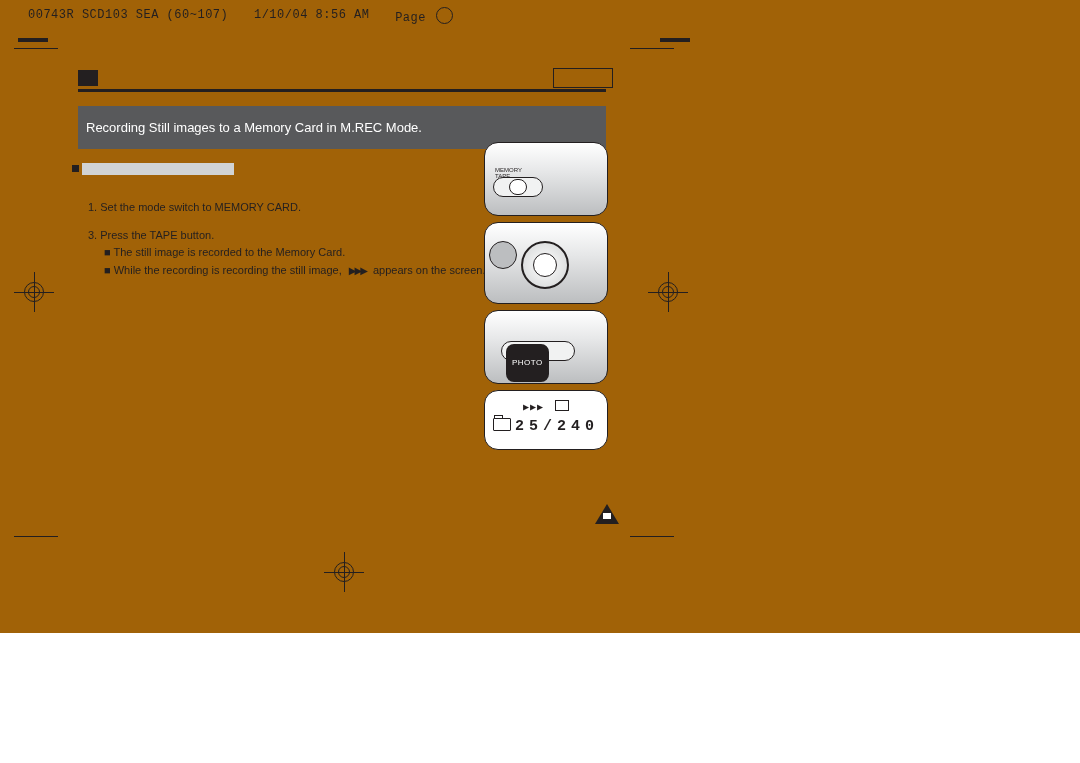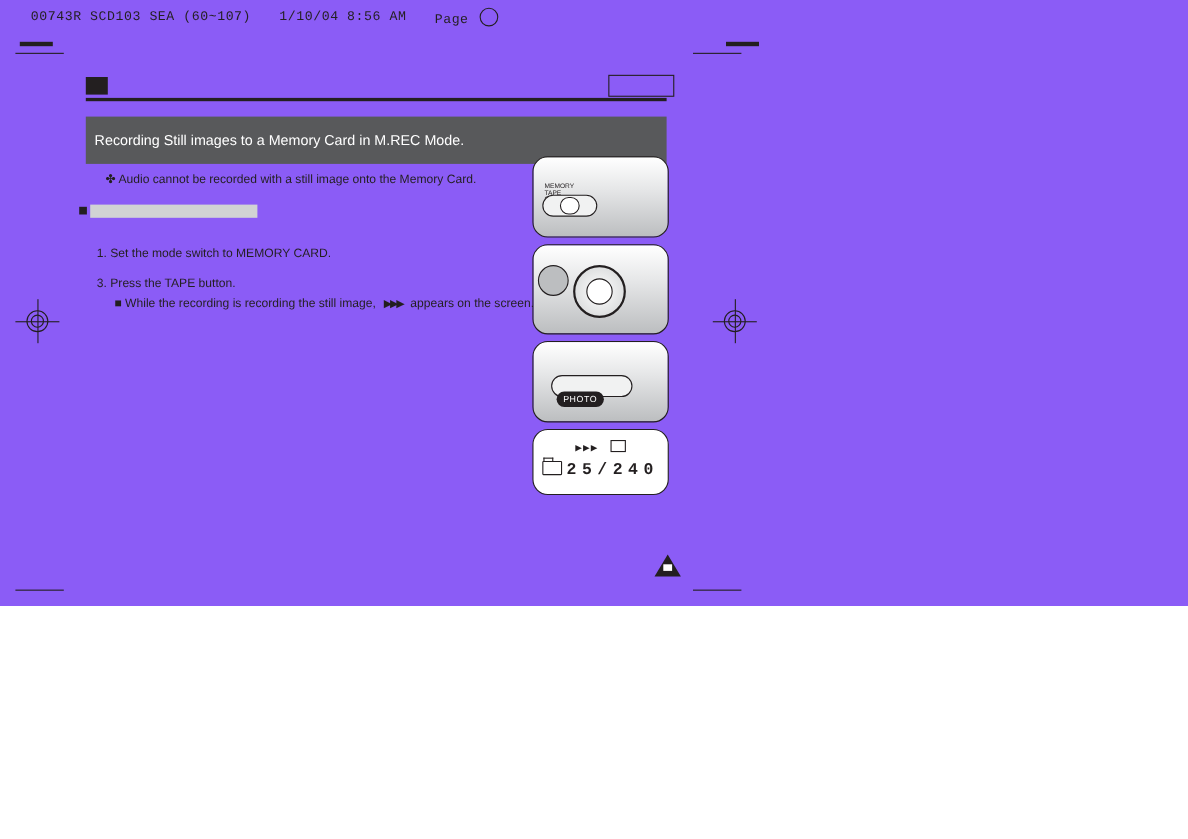--- a/index.html
+++ b/index.html
@@ -1,16 +1,16 @@
 <!DOCTYPE html>
 <html><head>
 <meta charset="utf-8">
 <style>
   html,body { margin:0; padding:0; background:#fff; font-family: Arial, Helvetica, sans-serif; }
-  .page { position:relative; width:1080px; height:551px; background:#8b5cf6; color:#231f20; }
+  .page { position:relative; width:1080px; height:633px; background:#a16207; color:#231f20; }
   .imposition-header { position:absolute; top:4px; left:28px; font-family: "Courier New", monospace; font-size:12px; letter-spacing:0.5px; color:#231f20; }
   .imposition-header .seg { margin-right:18px; }
   .page-mark { display:inline-block; vertical-align:middle; }
   .page-mark .circ { width:15px; height:15px; border:1px solid #231f20; border-radius:50%; display:inline-block; position:relative; top:3px; margin-left:2px; }
   .crop-line-h { position:absolute; height:1px; background:#231f20; }
   .reg-mark { position:absolute; width:40px; height:40px; }
   .reg-mark:before, .reg-mark:after { content:""; position:absolute; background:#231f20; }
   .reg-mark:before { left:0; right:0; top:50%; height:1px; }
   .reg-mark:after  { top:0; bottom:0; left:50%; width:1px; }
   .reg-mark .c1 { position:absolute; left:50%; top:50%; width:18px; height:18px; border:1px solid #231f20; border-radius:50%; transform:translate(-50%,-50%); }
@@ -39,21 +39,21 @@
   .fig3 { height:72px; }
   .fig4 { height:58px; background:#fff; }
   .switch-label { position:absolute; left:10px; top:24px; font-size:6px; font-family:Arial; line-height:1; }
   .switch-label span { display:block; }
   .switch-body { position:absolute; left:8px; top:34px; width:48px; height:18px; border:1px solid #231f20; border-radius:10px; background:#f1f2f2; }
   .switch-knob { position:absolute; left:24px; top:36px; width:16px; height:14px; border:1px solid #231f20; border-radius:8px; background:#fff; }
   .dial { position:absolute; left:36px; top:18px; width:44px; height:44px; border:2px solid #231f20; border-radius:50%; background:radial-gradient(circle,#fff 0%, #d1d3d4 100%); }
   .dial:after { content:""; position:absolute; left:50%; top:50%; width:22px; height:22px; border:1px solid #231f20; border-radius:50%; transform:translate(-50%,-50%); background:#fff; }
   .lens-bump { position:absolute; left:4px; top:18px; width:26px; height:26px; border:1px solid #231f20; border-radius:50%; background:#bcbec0; }
   .photo-pill { position:absolute; left:16px; top:30px; width:72px; height:18px; border:1.5px solid #231f20; border-radius:10px; background:#f1f2f2; }
-  .photo-pill .lbl { position:absolute; left:4px; top:2px; height:14px; padding:0 6px; background:#231f20; color:#fff; font-size:8px; border-radius:8px; line-height:14px; letter-spacing:0.5px;margin-top:12px; }
+  .photo-pill .lbl { position:absolute; left:4px; top:2px; height:14px; padding:12px 6px; background:#231f20; color:#fff; font-size:8px; border-radius:8px; line-height:14px; letter-spacing:0.5px; }
   .display-panel { text-align:center; padding-top:8px; font-family:"Courier New",monospace; font-weight:bold; letter-spacing:5px; font-size:15px; color:#231f20; }
   .display-icons { font-size:10px; letter-spacing:1px; margin-bottom:4px; }
   .display-icons .card { display:inline-block; width:12px; height:9px; border:1.5px solid #231f20; position:relative; top:1px; margin-left:4px; }
   .display-panel .folder { display:inline-block; width:16px; height:11px; border:1.5px solid #231f20; border-radius:1px; position:relative; top:1px; margin-right:4px; }
   .display-panel .folder:before { content:""; position:absolute; top:-4px; left:0; width:7px; height:3px; border:1.5px solid #231f20; border-bottom:none; }
 
   .warn-tri { position:absolute; left:595px; top:504px; width:0; height:0; border-left:12px solid transparent; border-right:12px solid transparent; border-bottom:20px solid #231f20; }
   .warn-tri .inner { position:absolute; left:-4px; top:9px; width:8px; height:6px; background:#fff; }
 
   .color-bars { position:absolute; top:38px; height:4px; background:#231f20; width:30px; }
@@ -99,34 +99,34 @@
       <div class="tab-dark"></div>
     </div>
     <div class="top-rule"></div>
     <div class="page-number-box"></div>
 
     
     <div class="section-bar">
       <span>Recording Still images to a Memory Card in M.REC Mode.</span>
     </div>
 
-    <div class="note-line">
-      ✤ <span>Audio cannot be recorded with a still image onto the Memory Card.</span>
-    </div>
 
     <div class="sub-label"></div>
 
     <div class="steps">
       <div class="step">
         <span>1.</span>
         <span>Set the mode switch to MEMORY CARD.</span>
       </div>
       <div class="step">
         <span>3.</span>
         <span>Press the TAPE button.</span>
+        <div class="sub">
+          ■ <span>The still image is recorded to the Memory Card.</span>
+        </div>
         <div class="sub">
           ■ <span>While the recording is recording the still image,</span>
           <span class="rec-icon">▶▶▶</span>
           <span>appears on the screen.</span>
         </div>
       </div>
     </div>
   </div>
 
   <div class="figs">

